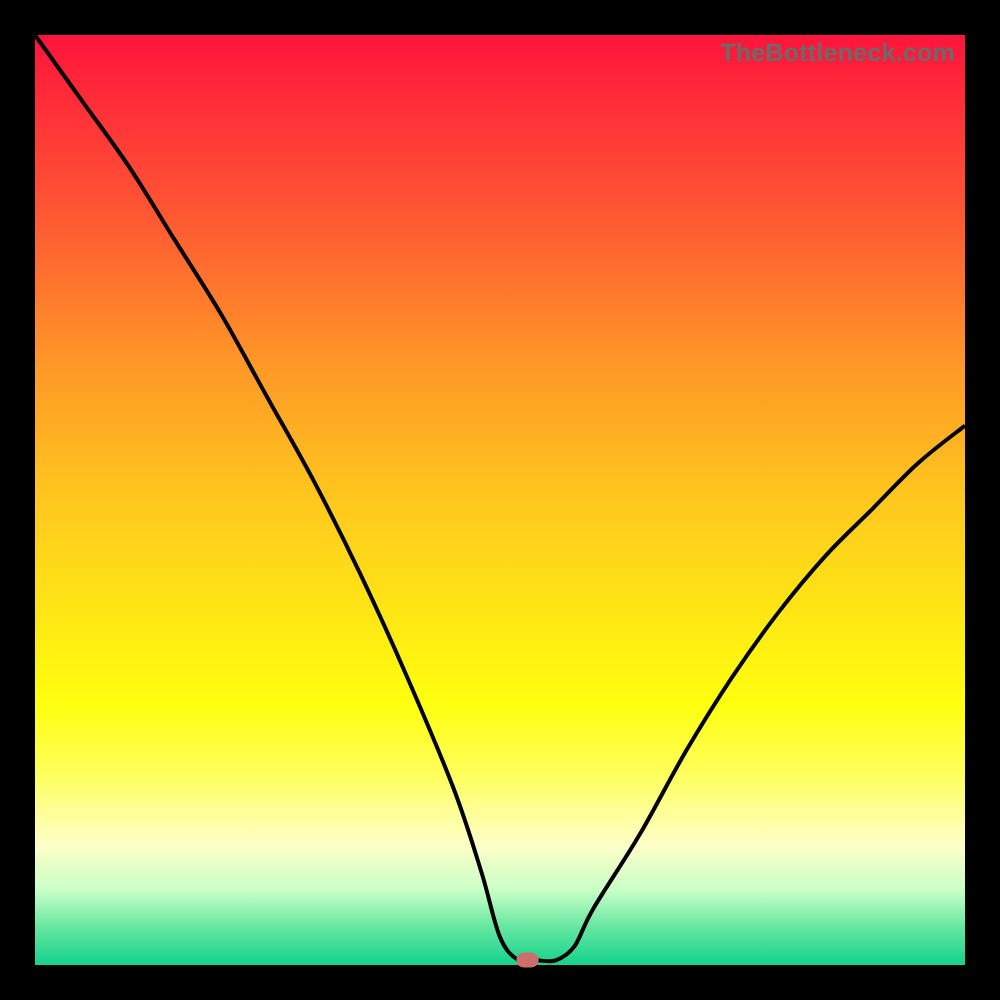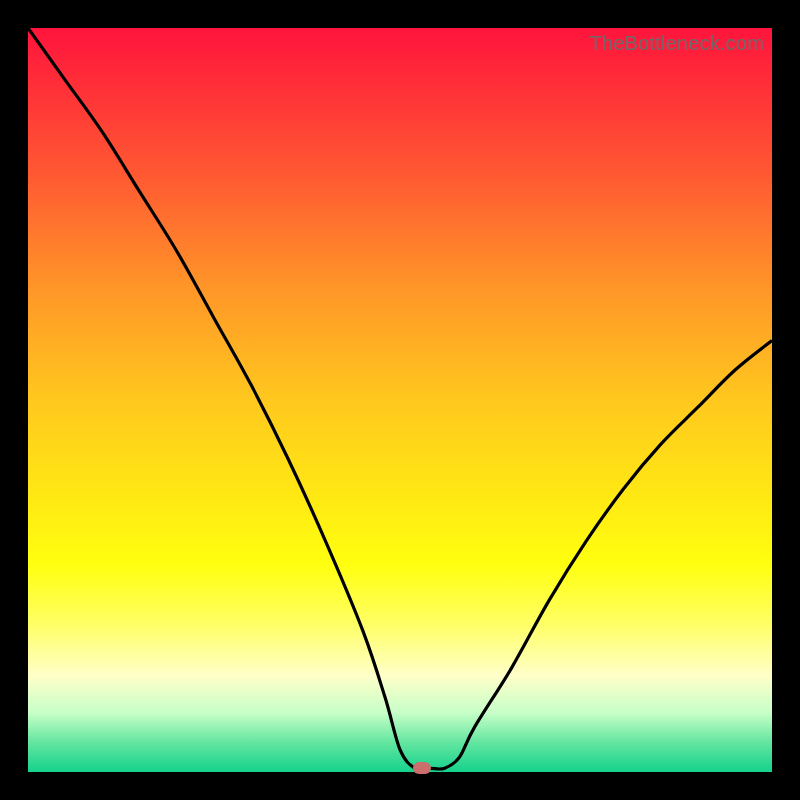--- a/index.html
+++ b/index.html
@@ -37,21 +37,21 @@
       #64e6a0 96%,
       #14d28c 100%);
   }
   .watermark {
     position: absolute;
     top: 4px;
     right: 8px;
     font-family: Arial, Helvetica, sans-serif;
     font-size: 20px;
     color: #6b6b6b;
-    font-weight: 400;
+    font-weight: 700;
     letter-spacing: 0.2px;
   }
   svg.curve {
     position: absolute;
     left: 0;
     top: 0;
     width: 744px;
     height: 744px;
   }
   .marker {

